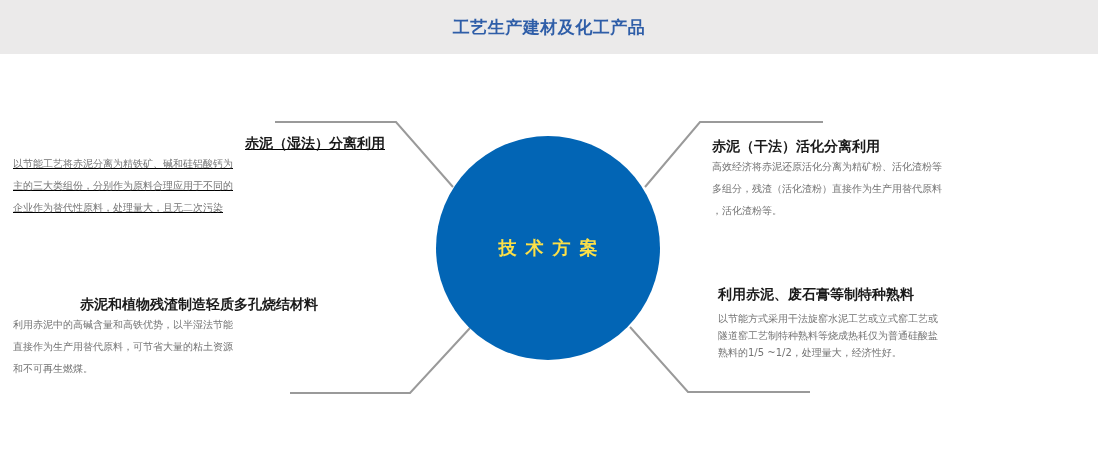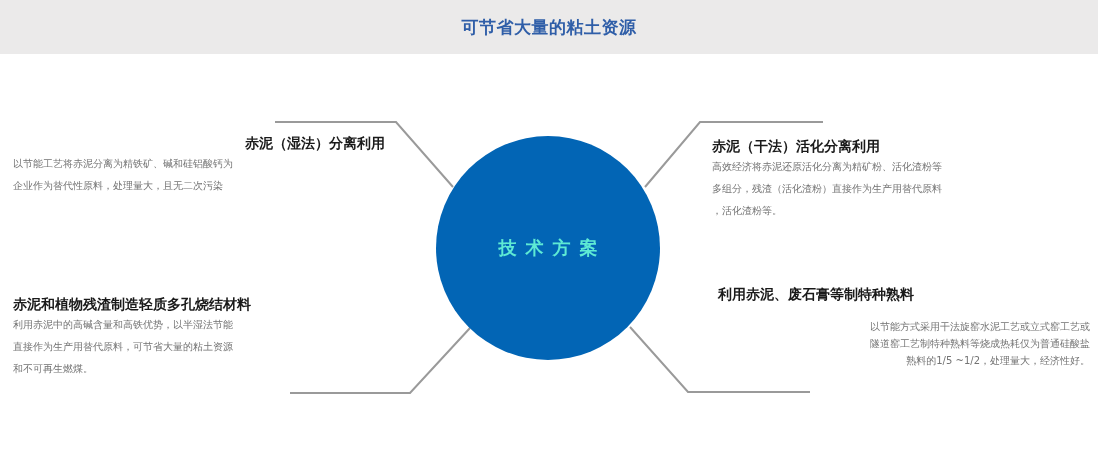--- a/index.html
+++ b/index.html
@@ -5,57 +5,58 @@
   html, body { margin: 0; padding: 0; background: #ffffff; }
   body { width: 1098px; height: 456px; position: relative; overflow: hidden;
          font-family: "DejaVu Sans", "Liberation Sans", sans-serif; }
   .header { position: absolute; left: 0; top: 0; width: 1098px; height: 54px;
             background: #ebeaea; display: flex; align-items: center; justify-content: center; }
   .header-title { color: #2f5ea8; font-size: 17px; font-weight: bold; letter-spacing: 0.5px; }
   svg.connectors { position: absolute; left: 0; top: 0; width: 1098px; height: 456px; }
   .hub { position: absolute; left: 436px; top: 136px; width: 224px; height: 224px;
          border-radius: 50%; background: #0265b5; display: flex; align-items: center;
          justify-content: center; }
-  .hub-label { color: #5eead4; font-size: 18px; font-weight: bold; letter-spacing: 9px;
+  .hub-label { color: #fde047; font-size: 18px; font-weight: bold; letter-spacing: 9px;
                margin-left: 9px; }
   .block { position: absolute; }
   .block-title { font-size: 14px; font-weight: bold; color: #1a1a1a; line-height: 20px; }
   .block-text { font-size: 10px; color: #737373; line-height: 22px; }
-  .b-tl { left: 13px; top: 133px; width: 372px; }
+  .b-tl { left: 13px; top: 133px; width: 372px; text-decoration: underline; }
   .b-tl .block-title { text-align: right; }
   .b-tr { left: 712px; top: 136px; width: 372px; }
   .b-bl { left: 13px; top: 294px; width: 372px; }
-  .b-bl .block-title { text-align: left; }
+  .b-bl .block-title { text-align: center; }
   .b-br { left: 718px; top: 284px; width: 372px; }
-  .b-br .block-text { line-height: 17px; margin-top: 14px; text-align: right; }
+  .b-br .block-text { line-height: 17px; margin-top: 6px; }
 </style>
 </head>
 <body>
 
 <div class="header">
-  <span class="header-title">可节省大量的粘土资源</span>
+  <span class="header-title">工艺生产建材及化工产品</span>
 </div>
 
 <svg class="connectors" viewBox="0 0 1098 456">
   <g stroke="#9a9a9a" stroke-width="2" fill="none">
     <polyline points="275,122 396,122 453,187"></polyline>
     <polyline points="823,122 700,122 645,187"></polyline>
     <polyline points="290,393 410,393 470,328"></polyline>
     <polyline points="630,327 688,392 810,392"></polyline>
   </g>
 </svg>
 
 <div class="hub">
   <span class="hub-label">技术方案</span>
 </div>
 
 <div class="block b-tl">
   <div class="block-title">赤泥（湿法）分离利用</div>
   <div class="block-text">
     <div>以节能工艺将赤泥分离为精铁矿、碱和硅铝酸钙为</div>
+    <div>主的三大类组份，分别作为原料合理应用于不同的</div>
     <div>企业作为替代性原料，处理量大，且无二次污染</div>
   </div>
 </div>
 
 <div class="block b-tr">
   <div class="block-title">赤泥（干法）活化分离利用</div>
   <div class="block-text">
     <div>高效经济将赤泥还原活化分离为精矿粉、活化渣粉等</div>
     <div>多组分，残渣（活化渣粉）直接作为生产用替代原料</div>
     <div>，活化渣粉等。</div>

